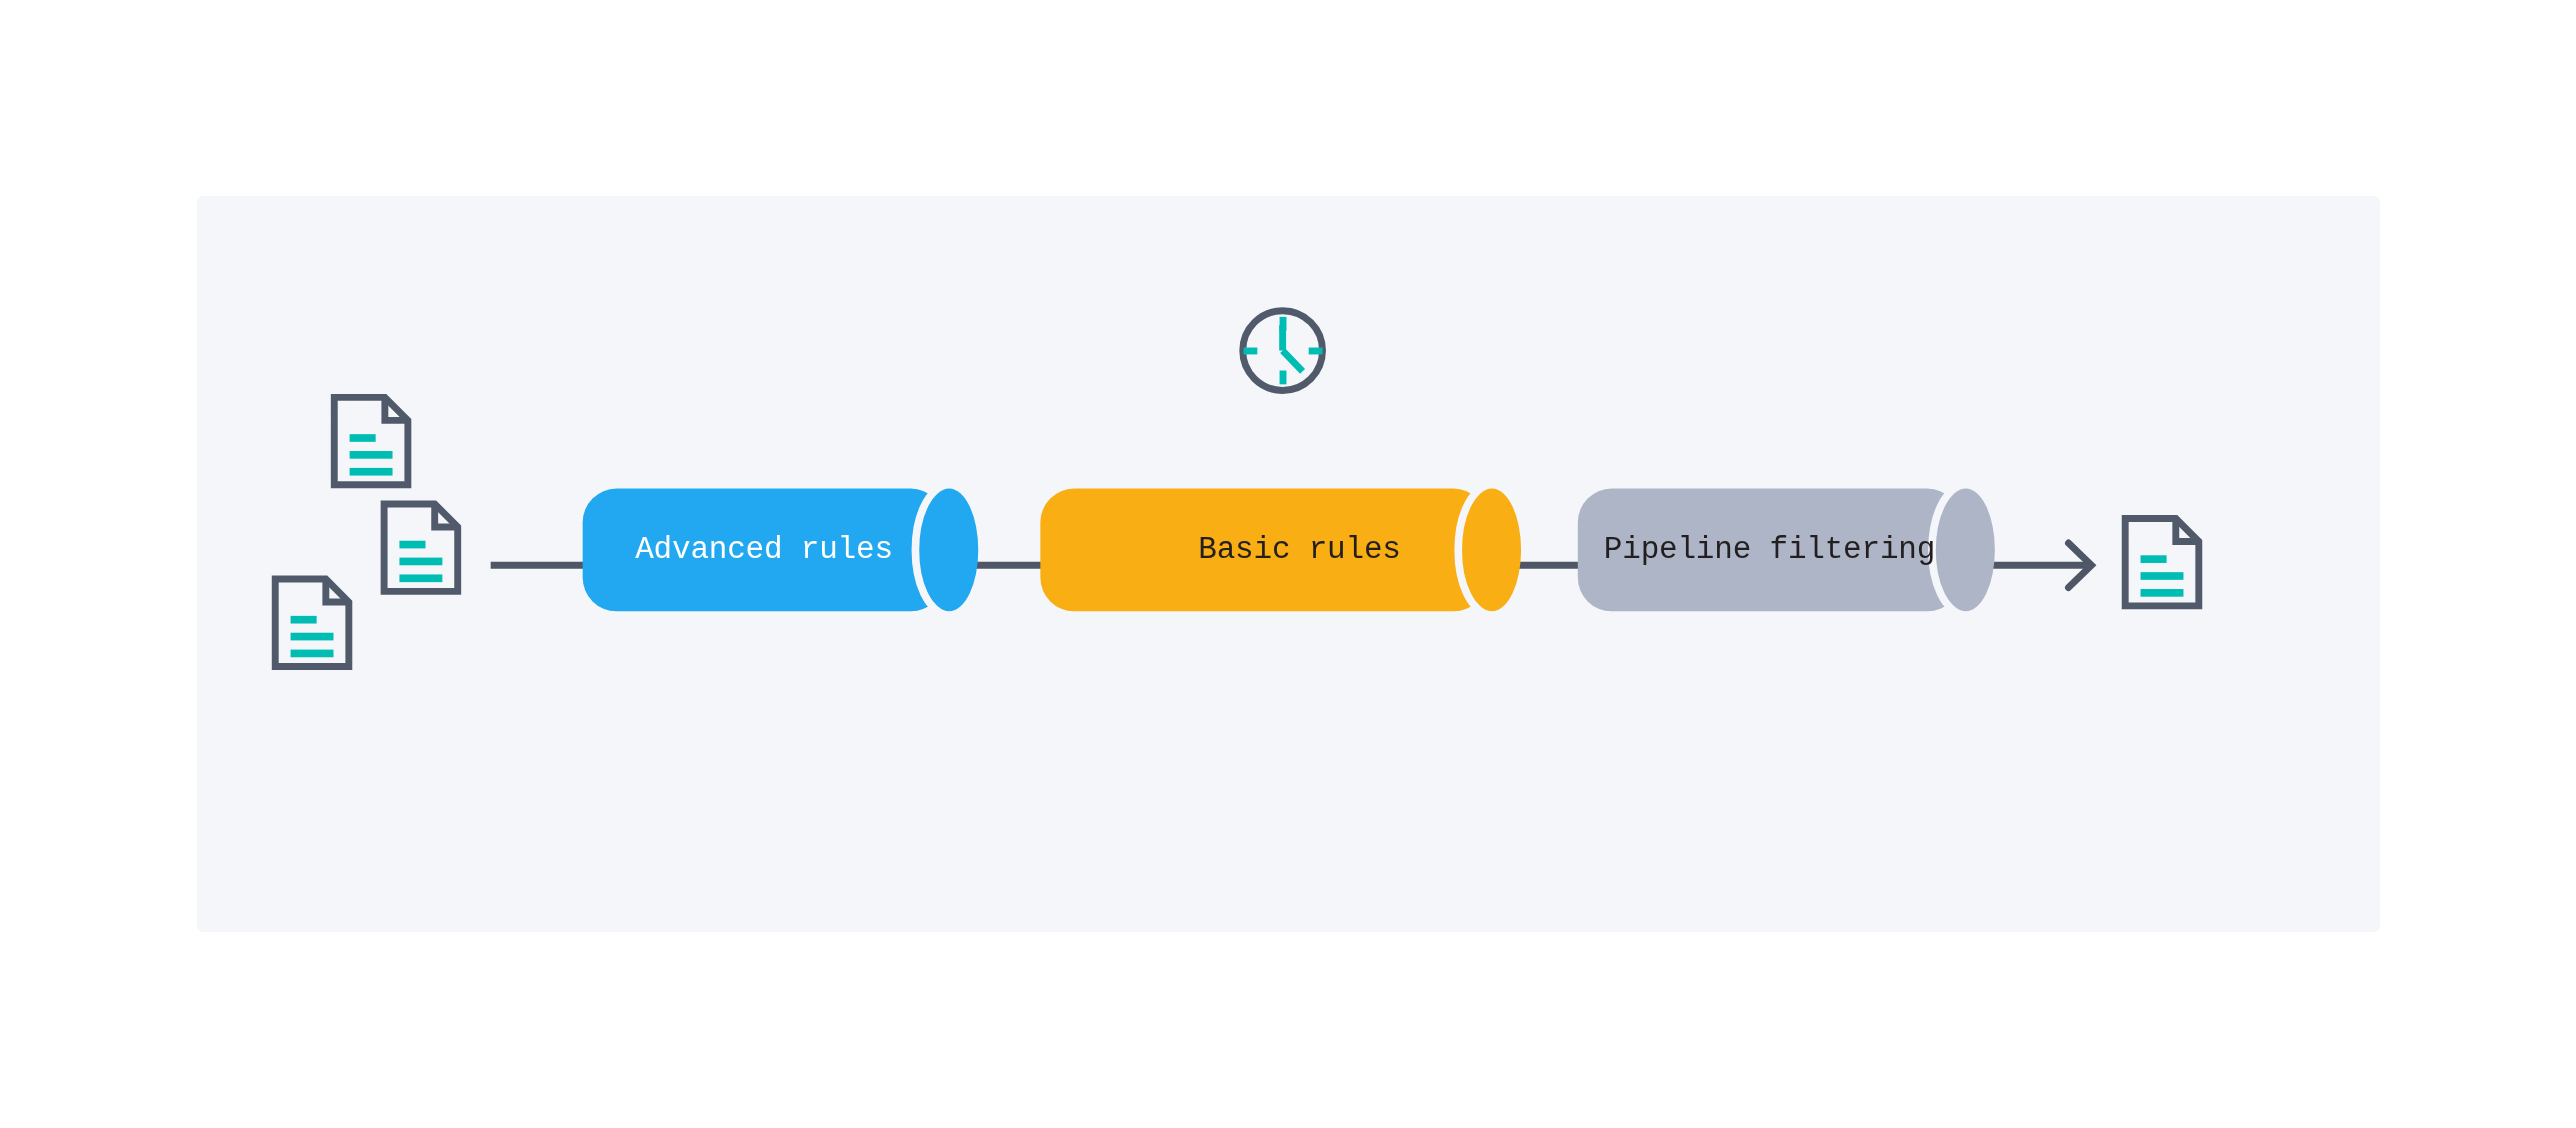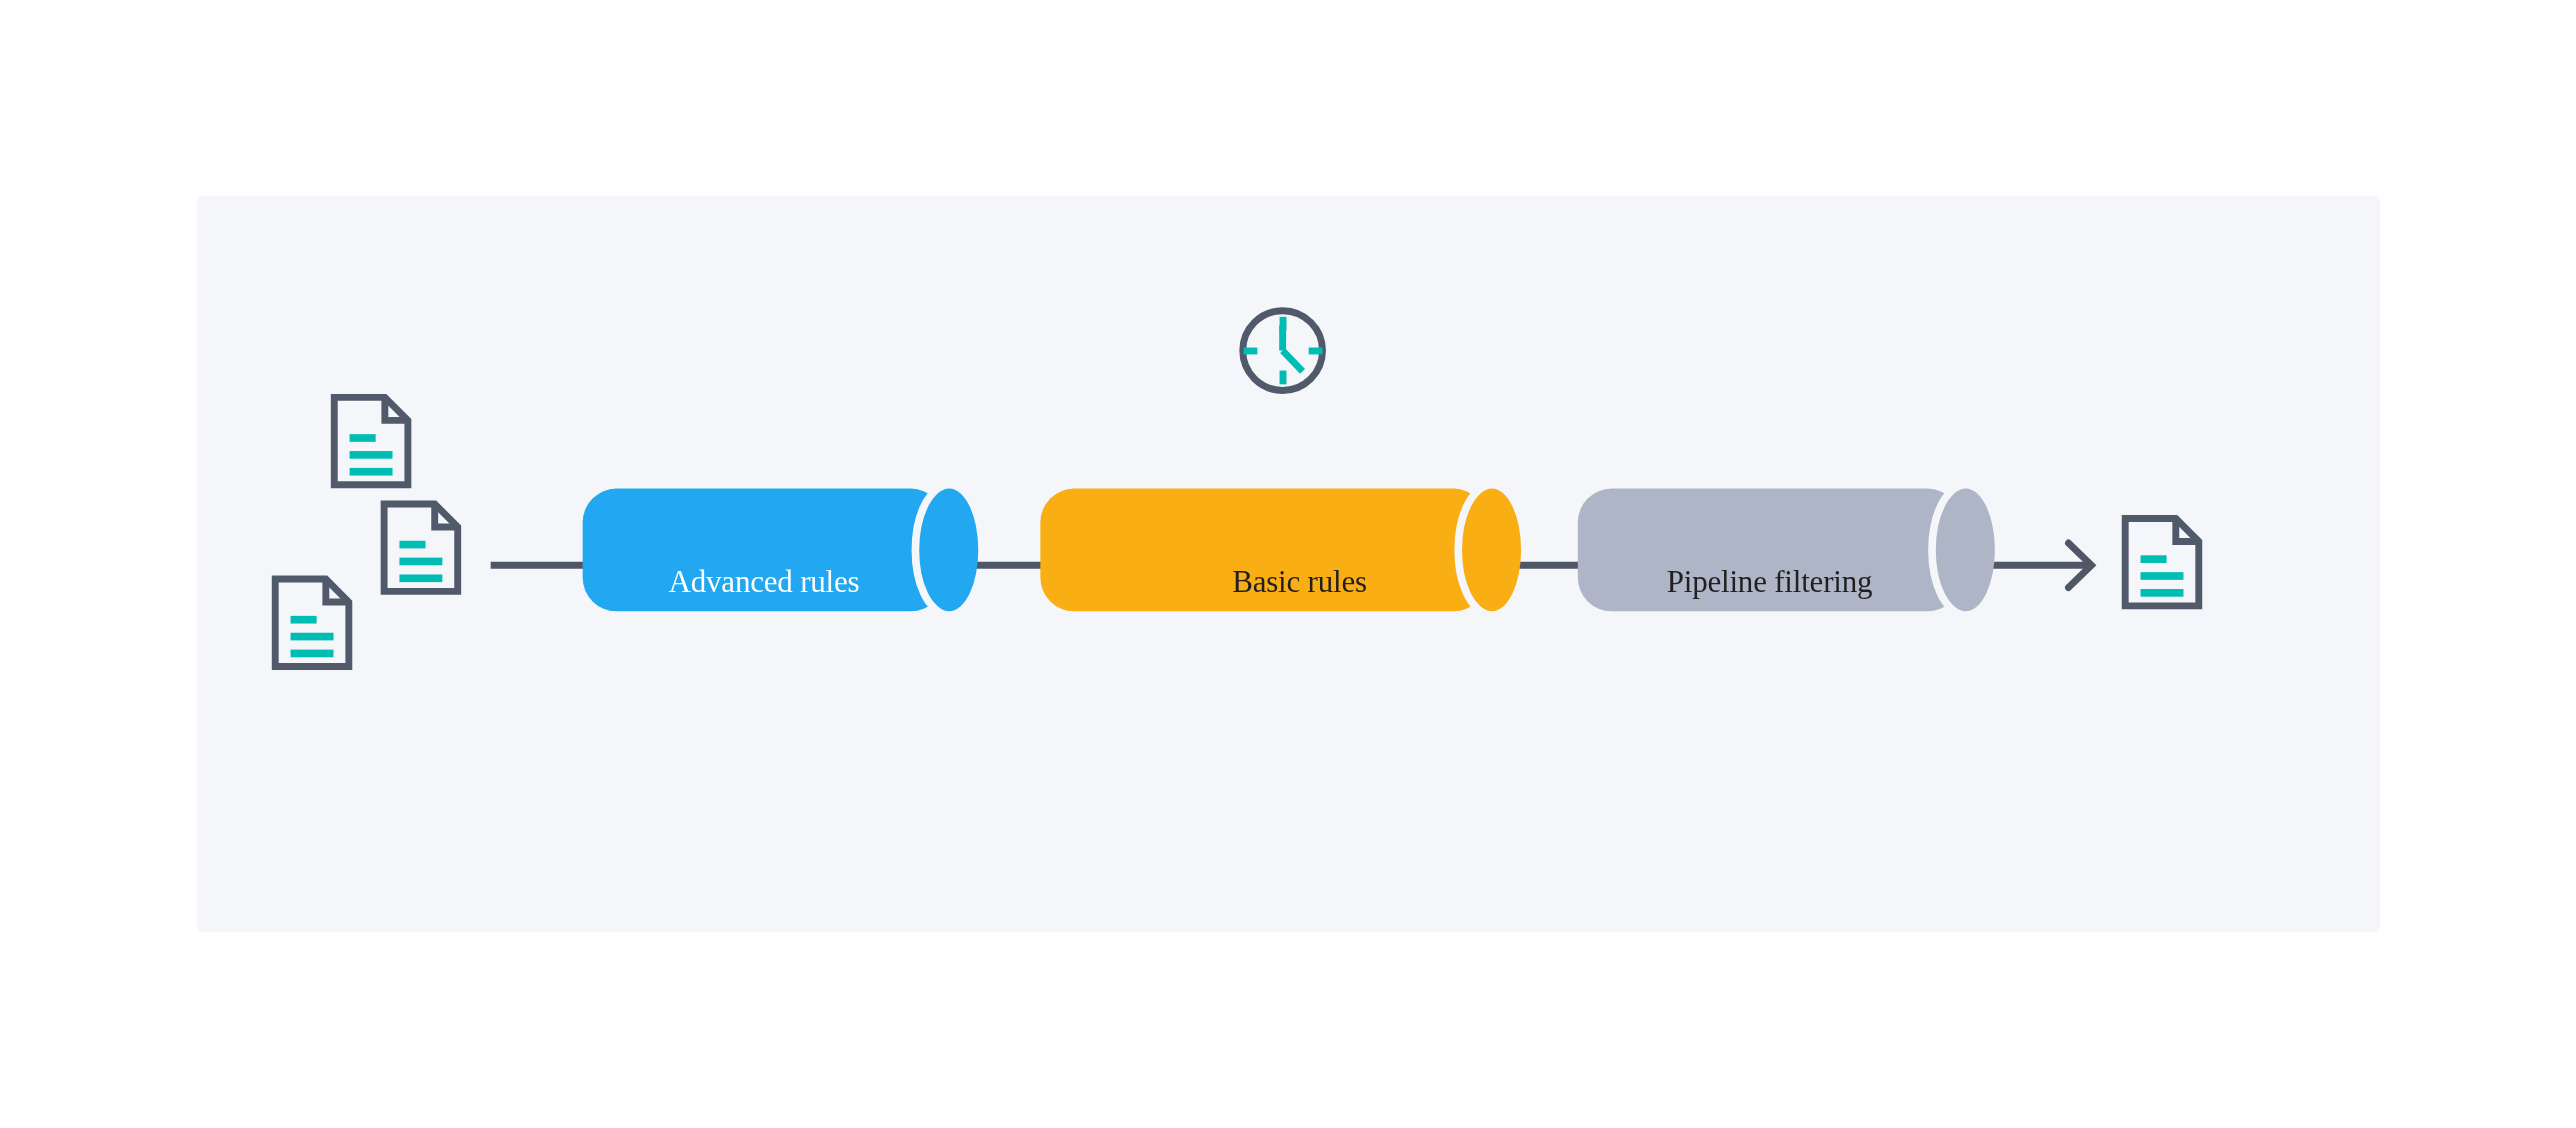--- a/index.html
+++ b/index.html
@@ -36,24 +36,23 @@
     width: 2576px;
     height: 1129px;
   }
   .stage-label {
     position: absolute;
     display: flex;
     align-items: center;
     justify-content: center;
     white-space: nowrap;
     pointer-events: none;
-    font-family: Liberation Serif, serif;
+    font-family: Liberation Mono, monospace;
     font-size: 31px;
     letter-spacing: -0.2px;
-    margin-top: 32px;
   }
 </style>
 </head>
 <body>
 
 <div id="stage">
 
   <div id="panel"></div>
 
   <svg id="diagram" viewBox="0 0 3360 1472" xmlns="http://www.w3.org/2000/svg">

